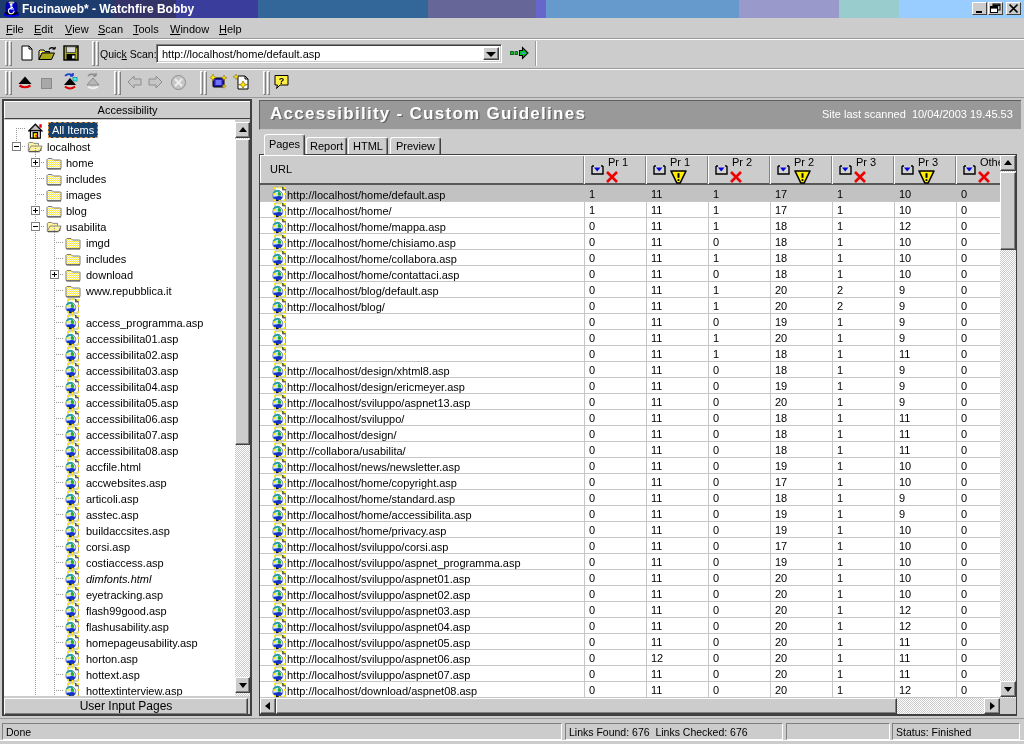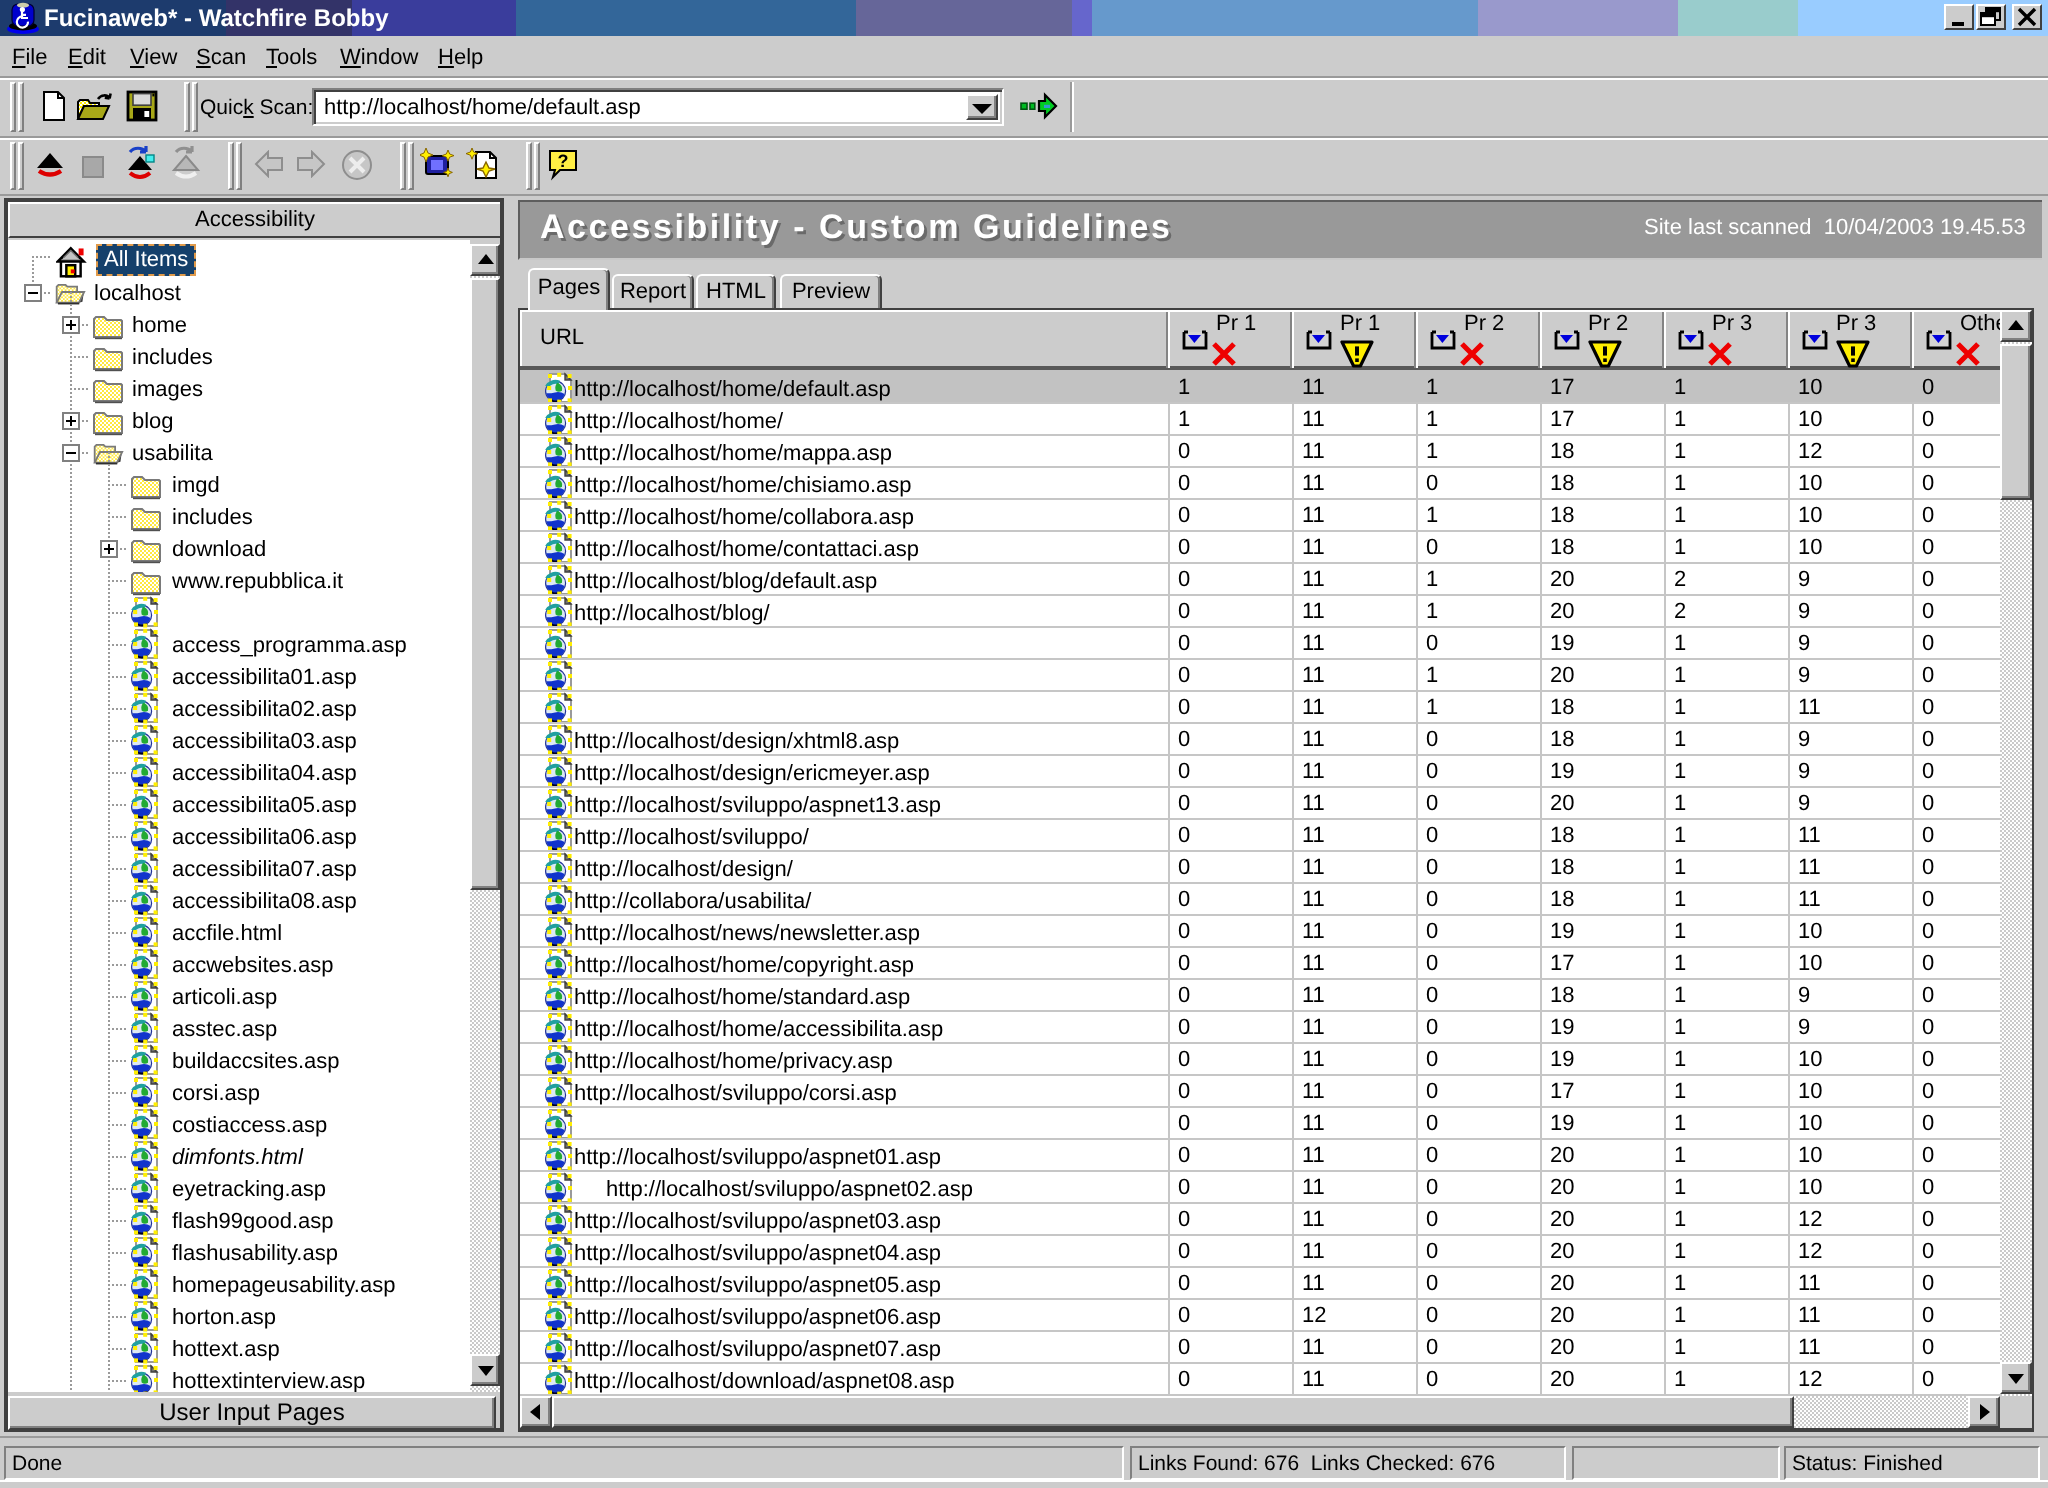--- a/index.html
+++ b/index.html
@@ -1523,20 +1523,21 @@
 <path d="M3.4 14 Q6 15.6 8.6 13.9" stroke="#000022" stroke-width="1" fill="none"></path>
 <rect x="2" y="1" width="2" height="2" fill="#ffee00"></rect>
       <rect x="6.6" y="0.4" width="2" height="2" fill="#ffee00"></rect>
 <rect x="11.8" y="1" width="2" height="2" fill="#ffee00"></rect>
       <rect x="1.6" y="7" width="2" height="2" fill="#ffee00"></rect>
 <rect x="12" y="7" width="2" height="2" fill="#ffee00"></rect>
       <rect x="2" y="13.2" width="2" height="2" fill="#ffee00"></rect>
 <rect x="6.6" y="13.8" width="2" height="2" fill="#ffee00"></rect>
       <rect x="11.8" y="13.2" width="2" height="2" fill="#ffee00"></rect>
     </svg>
+    <div class="tl" style="left:27px;top:370px;">http://localhost/sviluppo/aspnet_programma.asp</div>
     <div class="num" style="left:329px;top:370px;">0</div>
     <div class="num" style="left:391px;top:370px;">11</div>
     <div class="num" style="left:453px;top:370px;">0</div>
     <div class="num" style="left:515px;top:370px;">19</div>
     <div class="num" style="left:577px;top:370px;">1</div>
     <div class="num" style="left:639px;top:370px;">10</div>
     <div class="num" style="left:701px;top:370px;">0</div>
     <div class="rowline" style="top:384px;"></div>
     <svg class="ticon" style="left:12px;top:385px" width="16" height="16" viewBox="0 0 16 16">
 <path d="M3 1 L10.5 1 L13.5 4 L13.5 15 L3 15 Z" fill="#ffffff" stroke="#9a9a9a" stroke-width="1"></path>
@@ -1574,21 +1575,21 @@
 <path d="M3.4 14 Q6 15.6 8.6 13.9" stroke="#000022" stroke-width="1" fill="none"></path>
 <rect x="2" y="1" width="2" height="2" fill="#ffee00"></rect>
       <rect x="6.6" y="0.4" width="2" height="2" fill="#ffee00"></rect>
 <rect x="11.8" y="1" width="2" height="2" fill="#ffee00"></rect>
       <rect x="1.6" y="7" width="2" height="2" fill="#ffee00"></rect>
 <rect x="12" y="7" width="2" height="2" fill="#ffee00"></rect>
       <rect x="2" y="13.2" width="2" height="2" fill="#ffee00"></rect>
 <rect x="6.6" y="13.8" width="2" height="2" fill="#ffee00"></rect>
       <rect x="11.8" y="13.2" width="2" height="2" fill="#ffee00"></rect>
     </svg>
-    <div class="tl" style="left:27px;top:402px;margin-left:16px;">http://localhost/sviluppo/aspnet02.asp</div>
+    <div class="tl" style="left:27px;top:402px;">http://localhost/sviluppo/aspnet02.asp</div>
     <div class="num" style="left:329px;top:402px;">0</div>
     <div class="num" style="left:391px;top:402px;">11</div>
     <div class="num" style="left:453px;top:402px;">0</div>
     <div class="num" style="left:515px;top:402px;">20</div>
     <div class="num" style="left:577px;top:402px;">1</div>
     <div class="num" style="left:639px;top:402px;">10</div>
     <div class="num" style="left:701px;top:402px;">0</div>
     <div class="rowline" style="top:416px;"></div>
     <svg class="ticon" style="left:12px;top:417px" width="16" height="16" viewBox="0 0 16 16">
 <path d="M3 1 L10.5 1 L13.5 4 L13.5 15 L3 15 Z" fill="#ffffff" stroke="#9a9a9a" stroke-width="1"></path>

